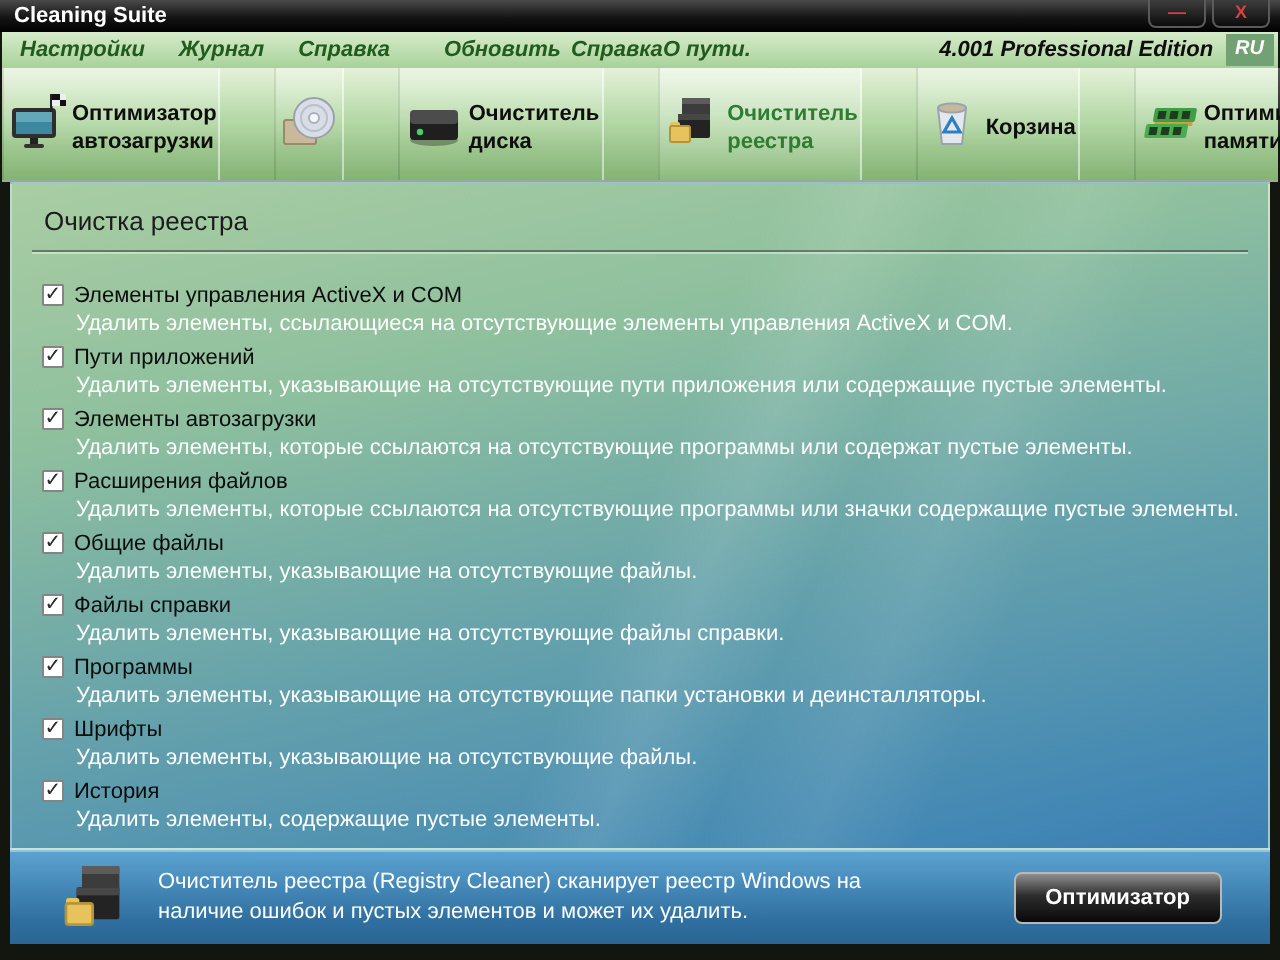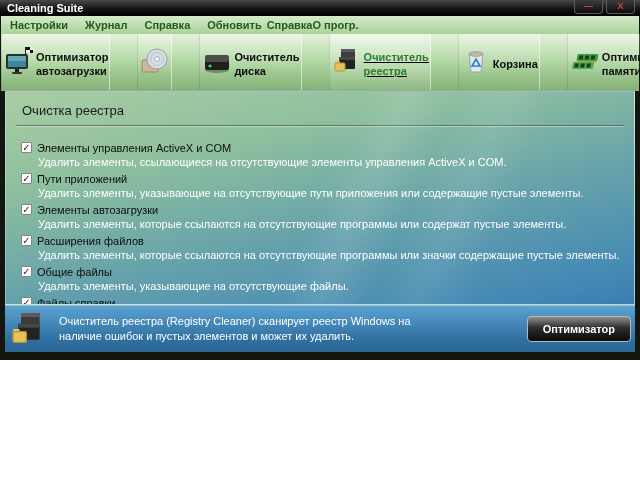--- a/index.html
+++ b/index.html
@@ -1,48 +1,48 @@
 <!DOCTYPE html>
 <html><head>
 <meta charset="utf-8">
 <style>
   html,body{margin:0;padding:0;}
   body{width:640px;height:480px;font-family:"Liberation Sans",sans-serif;overflow:hidden;}
-  .window{width:640px;height:360px;background:#13150f;position:relative;box-sizing:border-box;}
+  .window{width:640px;height:480px;background:#13150f;position:relative;box-sizing:border-box;}
 
   
   .titlebar{height:16px;background:linear-gradient(#4a4a4a,#151515 55%,#000);color:#fff;
     font-size:11px;font-weight:bold;display:flex;align-items:center;padding:0 7px;position:relative;}
   .win-buttons{position:absolute;right:5px;top:0;display:flex;gap:3px;}
   .win-btn{width:27px;height:13px;background:linear-gradient(#3d3d3d,#0c0c0c);border:1px solid #5a5a5a;
     border-top:none;border-radius:0 0 4px 4px;color:#d84040;font-size:9px;font-weight:bold;
     display:flex;align-items:center;justify-content:center;line-height:1;cursor:default;}
 
   
   .menubar{height:18px;margin:0 1px;background:linear-gradient(#d6ebca,#a8d29a);display:flex;
-    align-items:center;font-size:11px;font-weight:bold;color:#215c1c;padding:0 2px 0 9px;}
+    align-items:center;font-size:11px;font-weight:bold;color:#215c1c;padding:0 2px 0 9px;font-style:italic;}
   .menu-item{margin-right:17px;cursor:default;}
-  .menu-item:nth-child(4){margin-right:5px;}
+  .menu-item:nth-child(4){margin-right:5px;margin-left:10px;}
   .menu-item:nth-child(5){margin-right:0;}
   .menu-item:nth-child(6){margin-right:8px;}
   .menubar-right{margin-left:auto;display:flex;align-items:center;}
   .edition{color:#0e0e0e;margin-right:6px;}
   .lang-badge{background:#72a173;color:#fff;font-size:10px;font-weight:bold;
     padding:2px 5px 3px;align-self:stretch;display:flex;align-items:center;cursor:default;}
 
   
   .tabbar{height:56px;margin:0 1px;background:linear-gradient(#e3f2d8,#b6d9a8 45%,#83b374);
     display:flex;border-bottom:1px solid rgba(20,40,20,.35);gap:27px;}
   .tab{flex:1;display:flex;align-items:center;gap:2px;padding:10px 1px 4px 3px;
     border-right:1px solid rgba(255,255,255,.5);box-shadow:inset 1px 0 rgba(0,0,0,.10);cursor:default;
     background:linear-gradient(rgba(255,255,255,.28),rgba(255,255,255,0) 70%);}
   .tab:last-child{border-right:none;}
   .tab-icon{flex:0 0 auto;margin-top:-8px;}
   .tab-label{font-size:11px;font-weight:bold;color:#0e0e0e;line-height:1.25;}
-  .tab.active{background:linear-gradient(rgba(255,255,255,.45),rgba(190,220,180,.15));text-decoration:underline;}
+  .tab.active{background:linear-gradient(rgba(255,255,255,.45),rgba(190,220,180,.15));}
   .tab.active .tab-label{color:#2e7d32;}
 
   
   .content{position:absolute;top:91px;left:5px;right:5px;bottom:55px;box-sizing:border-box;
     background:linear-gradient(168deg,#a9cda3 0%,#8fc09e 28%,#66a2ab 60%,#4287b5 92%,#3c7db2 100%);
     border:1px solid rgba(255,255,255,.45);overflow:hidden;}
   .content::before{content:"";position:absolute;inset:0;pointer-events:none;
     background:linear-gradient(113deg,rgba(255,255,255,0) 50%,rgba(255,255,255,.10) 56%,
       rgba(255,255,255,0) 63%,rgba(255,255,255,.08) 70%,rgba(255,255,255,0) 77%);}
   .heading{font-size:13px;color:#1b1b1b;padding:11px 16px 7px;}
@@ -51,21 +51,21 @@
   .list{padding:13px 4px 0 15px;}
   .item-head{display:flex;align-items:center;gap:5px;height:15px;}
   .checkbox{width:11px;height:11px;box-sizing:border-box;background:#fff;border:1px solid #848484;
     border-radius:1px;font-size:10px;line-height:9px;color:#2a2a2a;text-align:center;cursor:default;}
   .item-label{font-size:11px;color:#0c0c0c;}
   .item-desc{font-size:11px;color:#fff;margin:1px 0 2px 17px;line-height:13px;white-space:nowrap;}
 
   
   .footer{position:absolute;left:5px;right:5px;bottom:8px;height:47px;box-sizing:border-box;
     background:linear-gradient(#5ba2d1,#2f6f9f 75%,#2a6694);border-top:1px solid #8fc4e4;
-    display:flex;align-items:center;gap:10px;padding:0 4px;}
+    display:flex;align-items:center;gap:10px;padding:0 24px;}
   .footer-text{font-size:11px;color:#fff;line-height:15px;max-width:365px;}
   .scan-button{margin-left:auto;background:linear-gradient(#8f8f8f,#2d2d2d 45%,#090909);
     border:1px solid #b8b8b8;border-radius:4px;color:#fff;font-size:11px;font-weight:bold;
     padding:6px 15px;cursor:default;}
 </style>
 </head>
 <body>
 
 <div class="window">
 
@@ -76,21 +76,25 @@
       <div class="win-btn">X</div>
     </div>
   </div>
 
   <div class="menubar">
     <span class="menu-item">Настройки</span>
     <span class="menu-item">Журнал</span>
     <span class="menu-item">Справка</span>
     <span class="menu-item">Обновить</span>
     <span class="menu-item">Справка</span>
-    <span class="menu-item">О прогр.</span>
+    <span class="menu-item">О пути.</span>
+    <div class="menubar-right">
+      <span class="edition">4.001 Professional Edition</span>
+      <span class="lang-badge">RU</span>
+    </div>
   </div>
 
   <div class="tabbar">
 
     <div class="tab">
       <svg class="tab-icon" width="30" height="30" viewBox="0 0 30 30">
         <rect x="2" y="8" width="22" height="15" rx="2" fill="#2e2e2e"></rect>
         <rect x="4" y="10" width="18" height="11" fill="#3b88a0"></rect>
         <rect x="4" y="10" width="18" height="5" fill="#63a8b8"></rect>
         <rect x="11" y="23" width="4" height="3" fill="#222"></rect>

